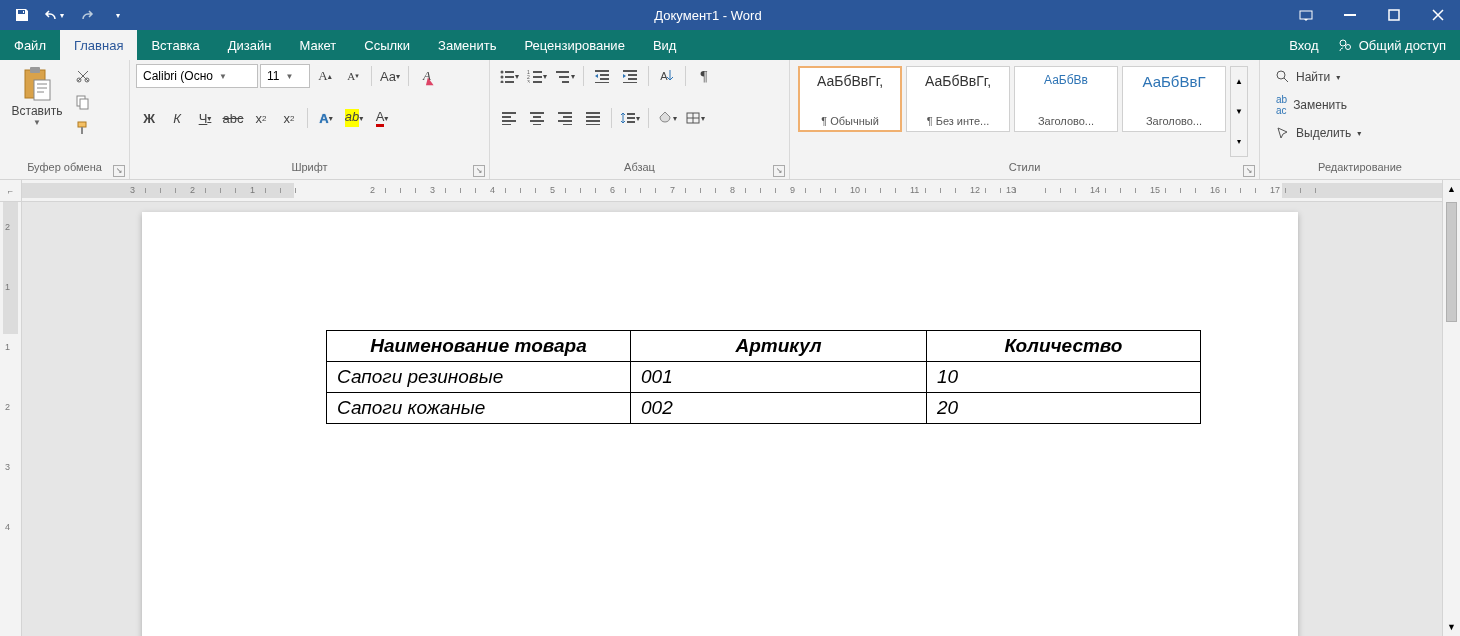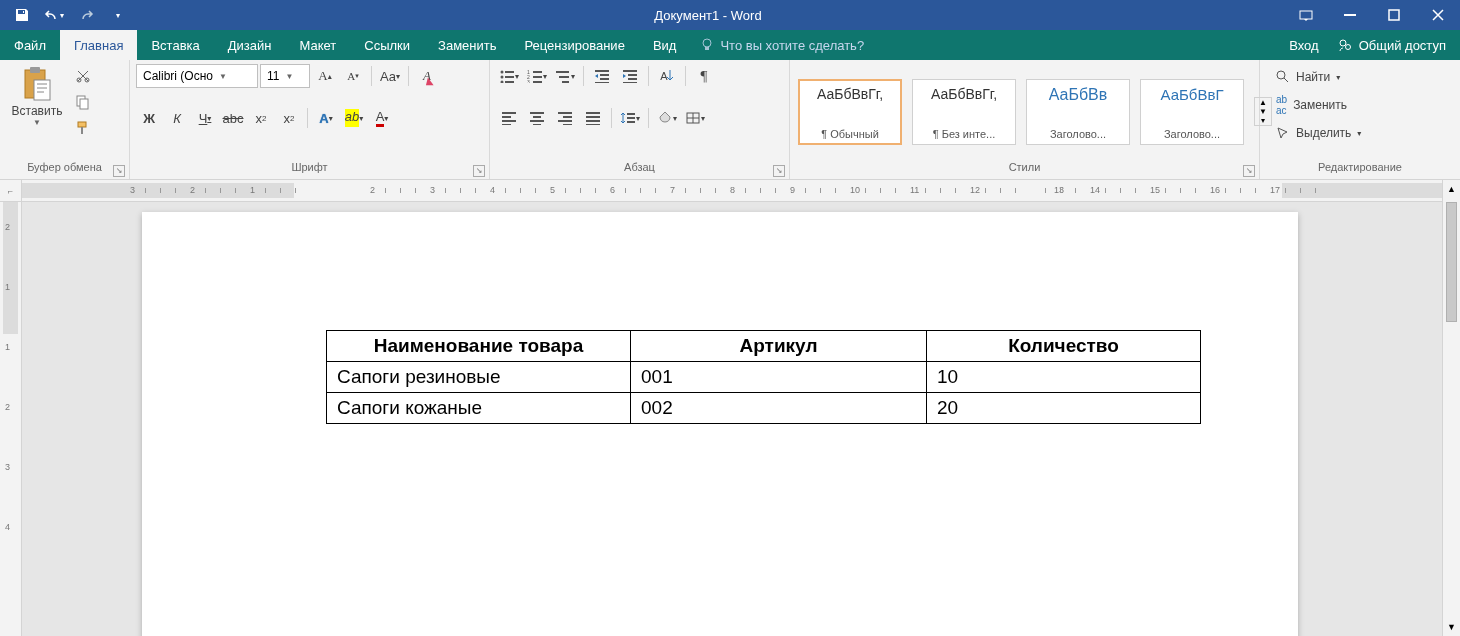--- a/index.html
+++ b/index.html
@@ -39,44 +39,44 @@
 .font-rows { display: flex; flex-direction: column; gap: 18px; }
 .row { display: flex; align-items: center; gap: 2px; }
 .combo { height: 24px; border: 1px solid #bfbfbf; background: #fff; display: flex; align-items: center; padding: 0 6px; font-size: 12px; cursor: pointer; }
 .combo .caret { margin-left: 6px; font-size: 8px; color:#666; }
 .ico { width: 26px; height: 24px; display:flex; align-items:center; justify-content:center; cursor:pointer; border:1px solid transparent; font-size:13px; color:#444; }
 .sep { width:1px; height:20px; background:#d0d0d0; margin:0 3px; }
 
 
 
 
-.styles-gallery { display:flex; gap:10px; padding:2px;align-items:center; }
+.styles-gallery { display:flex; gap:4px; padding:2px; }
 .style-card { width:104px; height:66px; border:1px solid #d0d0d0; display:flex; flex-direction:column; align-items:center; justify-content:space-between; padding:6px 4px 4px; cursor:pointer; font-size:11px; background:#fff; }
 .style-card.selected { border:1px solid #f0b070; box-shadow:0 0 0 1px #f0b070 inset; background:#fff; }
 .style-name { color:#555; font-size:11px; white-space:nowrap; overflow:hidden; text-overflow:ellipsis; max-width:100%; }
 .style-sample { font-size:14px; color:#333; }
-.style-sample.blue { color:#2e74b5; font-size:16px; }
+.style-sample.blue { color:#2e74b5; font-size:12px; }
 .style-scroll { width:18px; display:flex; flex-direction:column; border:1px solid #d0d0d0; }
 .style-scroll div { flex:1; display:flex; align-items:center; justify-content:center; font-size:8px; cursor:pointer; }
 
 
 .edit-col { display:flex; flex-direction:column; gap:6px; padding:2px 6px; }
 .edit-item { display:flex; align-items:center; gap:6px; font-size:12px; color:#444; cursor:pointer; height:22px; padding:0 4px;}
 
 
 .workspace { position:relative; height:456px; display:flex; }
 .corner { width:22px; height:22px; background:#f3f3f3; border-right:1px solid #d4d4d4; border-bottom:1px solid #d4d4d4; display:flex; align-items:center; justify-content:center; font-size:9px; color:#777;}
 .hruler { height:22px; background:#f3f3f3; border-bottom:1px solid #d4d4d4; position:relative; font-size:9px; color:#777; overflow:hidden; flex:1; margin-right:18px;}
 .hruler .shade { position:absolute; top:3px; bottom:3px; background:#dcdcdc; }
 .hruler .tick { position:absolute; top:5px; font-size:9px; }
 .vstrip { width:22px; background:#f3f3f3; border-right:1px solid #d4d4d4; position:relative; }
 .vstrip .shade { position:absolute; left:3px; right:3px; top:0; background:#dcdcdc; }
 .vstrip .tick { position:absolute; left:5px; font-size:9px; color:#777; }
 
-.doc-area { flex:1; background:#e6e6e6; position:relative; overflow:hidden; }
+.doc-area { flex:1; background:#e6e6e6; position:relative; overflow:hidden;font-style:italic; }
 .page { position:absolute; left:120px; top:10px; width:1156px; height:700px; background:#fff; box-shadow:0 2px 6px rgba(0,0,0,.25); }
 .doc-table { position:absolute; left:184px; top:118px; border-collapse:collapse; font-family:Calibri, sans-serif; }
 .doc-table th, .doc-table td { border:1.5px solid #000; padding:4px 10px; font-size:19px; }
 .doc-table th { font-weight:700; text-align:center; }
 .doc-table td { text-align:left; }
 
 .vscroll { position:absolute; right:0; top:0; width:18px; bottom:0; background:#f3f3f3; border-left:1px solid #d4d4d4; display:flex; flex-direction:column; }
 .vscroll .arr { height:18px; display:flex; align-items:center; justify-content:center; font-size:9px; cursor:pointer;}
 .vscroll .track { flex:1; position:relative; }
 .vscroll .thumb { position:absolute; left:3px; right:3px; top:4px; height:120px; background:#c9c9c9; border:1px solid #b0b0b0; }
@@ -139,27 +139,20 @@
 <div class="tabstrip">
   <div class="tab">Файл</div>
   <div class="tab active">Главная</div>
   <div class="tab">Вставка</div>
   <div class="tab">Дизайн</div>
   <div class="tab">Макет</div>
   <div class="tab">Ссылки</div>
   <div class="tab">Заменить</div>
   <div class="tab">Рецензирование</div>
   <div class="tab">Вид</div>
-  <div class="tellme">
-    <svg width="14" height="14" viewBox="0 0 14 14">
-        <circle cx="7" cy="5" r="4" fill="none" stroke="#c7d7ee"></circle>
-        <rect x="5" y="9" width="4" height="3" fill="#c7d7ee"></rect>
-      </svg>
-    <span>Что вы хотите сделать?</span>
-  </div>
   <div class="tabstrip-right">
     <span style="cursor:pointer;">Вход</span>
     <div class="share">
       <svg width="16" height="16" viewBox="0 0 16 16">
           <circle cx="6" cy="6" r="3" fill="none" stroke="#fff"></circle>
           <circle cx="11" cy="10" r="2.5" fill="none" stroke="#fff"></circle>
           <path d="M3 14c0-2 2-3 3-3" fill="none" stroke="#fff"></path>
         </svg>
       <span>Общий доступ</span>
     </div>
@@ -501,21 +494,21 @@
           <span style="position: absolute; left: 858px; top: 8px; width: 1px; height: 5px; background: rgb(153, 153, 153);"></span>
           <span style="position: absolute; left: 873px; top: 8px; width: 1px; height: 5px; background: rgb(153, 153, 153);"></span>
           <span class="tick" style="left: 888px;">11</span>
           <span style="position: absolute; left: 903px; top: 8px; width: 1px; height: 5px; background: rgb(153, 153, 153);"></span>
           <span style="position: absolute; left: 918px; top: 8px; width: 1px; height: 5px; background: rgb(153, 153, 153);"></span>
           <span style="position: absolute; left: 933px; top: 8px; width: 1px; height: 5px; background: rgb(153, 153, 153);"></span>
           <span class="tick" style="left: 948px;">12</span>
           <span style="position: absolute; left: 963px; top: 8px; width: 1px; height: 5px; background: rgb(153, 153, 153);"></span>
           <span style="position: absolute; left: 978px; top: 8px; width: 1px; height: 5px; background: rgb(153, 153, 153);"></span>
           <span style="position: absolute; left: 993px; top: 8px; width: 1px; height: 5px; background: rgb(153, 153, 153);"></span>
-          <span class="tick" style="left: 1032px; text-align: right;">13</span>
+          <span class="tick" style="left: 984px; text-align: right;">13</span>
           <span style="position: absolute; left: 1023px; top: 8px; width: 1px; height: 5px; background: rgb(153, 153, 153);"></span>
           <span style="position: absolute; left: 1038px; top: 8px; width: 1px; height: 5px; background: rgb(153, 153, 153);"></span>
           <span style="position: absolute; left: 1053px; top: 8px; width: 1px; height: 5px; background: rgb(153, 153, 153);"></span>
           <span class="tick" style="left: 1068px;">14</span>
           <span style="position: absolute; left: 1083px; top: 8px; width: 1px; height: 5px; background: rgb(153, 153, 153);"></span>
           <span style="position: absolute; left: 1098px; top: 8px; width: 1px; height: 5px; background: rgb(153, 153, 153);"></span>
           <span style="position: absolute; left: 1113px; top: 8px; width: 1px; height: 5px; background: rgb(153, 153, 153);"></span>
           <span class="tick" style="left: 1128px;">15</span>
           <span style="position: absolute; left: 1143px; top: 8px; width: 1px; height: 5px; background: rgb(153, 153, 153);"></span>
           <span style="position: absolute; left: 1158px; top: 8px; width: 1px; height: 5px; background: rgb(153, 153, 153);"></span>

